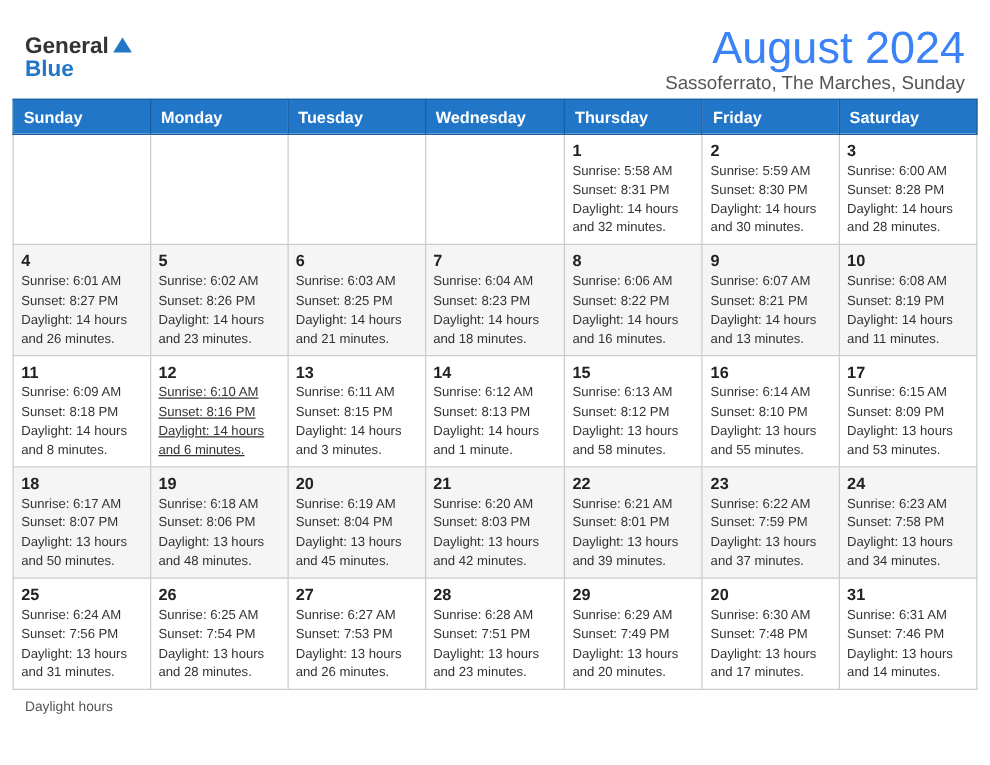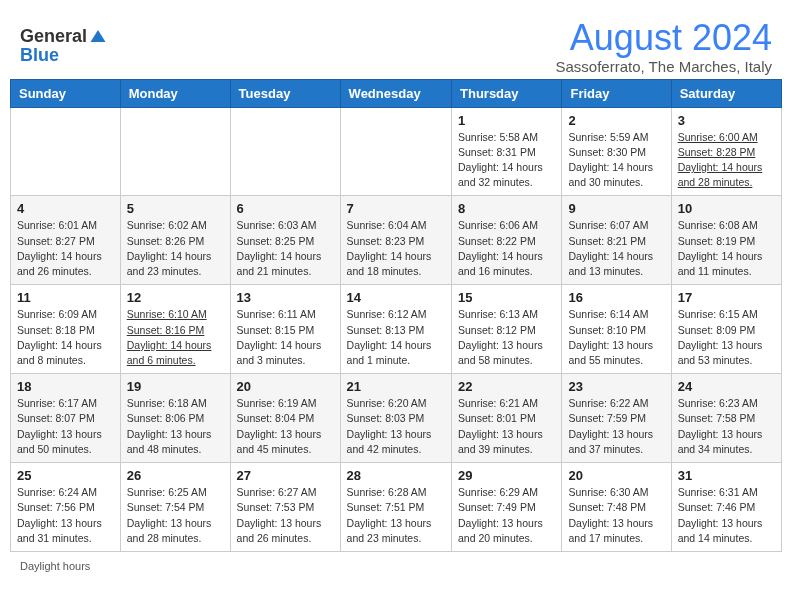--- a/index.html
+++ b/index.html
@@ -114,21 +114,21 @@
     <div class="logo-row">
       <span class="logo-general">General</span>
       <svg class="logo-icon" viewBox="0 0 24 20">
         <polygon points="12,2 22,18 2,18" fill="#2176c7"></polygon>
       </svg>
     </div>
     <span class="logo-blue">Blue</span>
   </div>
   <div class="title-block">
     <div class="month-title">August 2024</div>
-    <div class="subtitle">Sassoferrato, The Marches, Italy</div>
+    <div class="subtitle">Sassoferrato, The Marches, Sunday</div>
   </div>
 </div>
 
 <table class="calendar">
   <thead>
     <tr>
     <th>Sunday</th>
         <th>Monday</th>
         <th>Tuesday</th>
         <th>Wednesday</th>
@@ -152,21 +152,21 @@
         </td>
         <td>
           <span class="day-number">2</span>
           <div class="day-info" style="white-space: pre-line;">Sunrise: 5:59 AM
 Sunset: 8:30 PM
 Daylight: 14 hours
 and 30 minutes.</div>
         </td>
         <td>
           <span class="day-number">3</span>
-          <div class="day-info" style="white-space: pre-line; text-decoration: underline;">Sunrise: 6:00 AM
+          <div class="day-info" style="white-space: pre-line;">Sunrise: 6:00 AM
 Sunset: 8:28 PM
 Daylight: 14 hours
 and 28 minutes.</div>
         </td>
       </tr>
       <tr>
         <td>
           <span class="day-number">4</span>
           <div class="day-info" style="white-space: pre-line;">Sunrise: 6:01 AM
 Sunset: 8:27 PM

